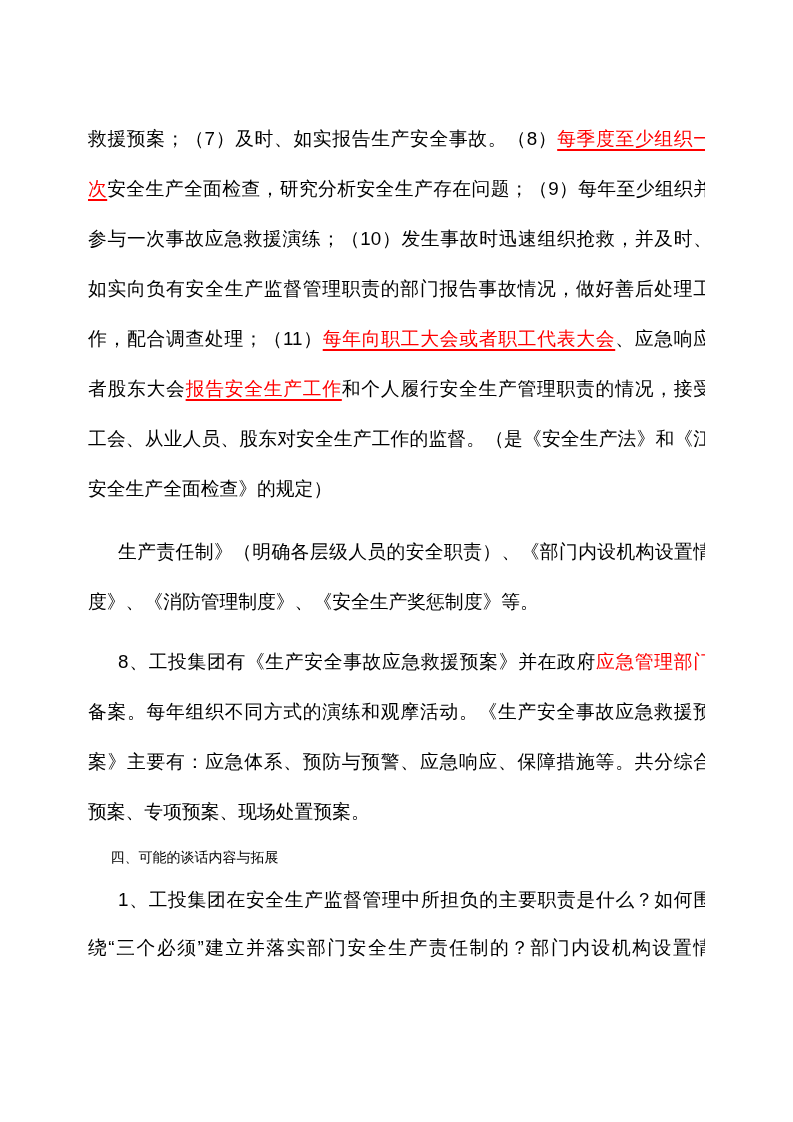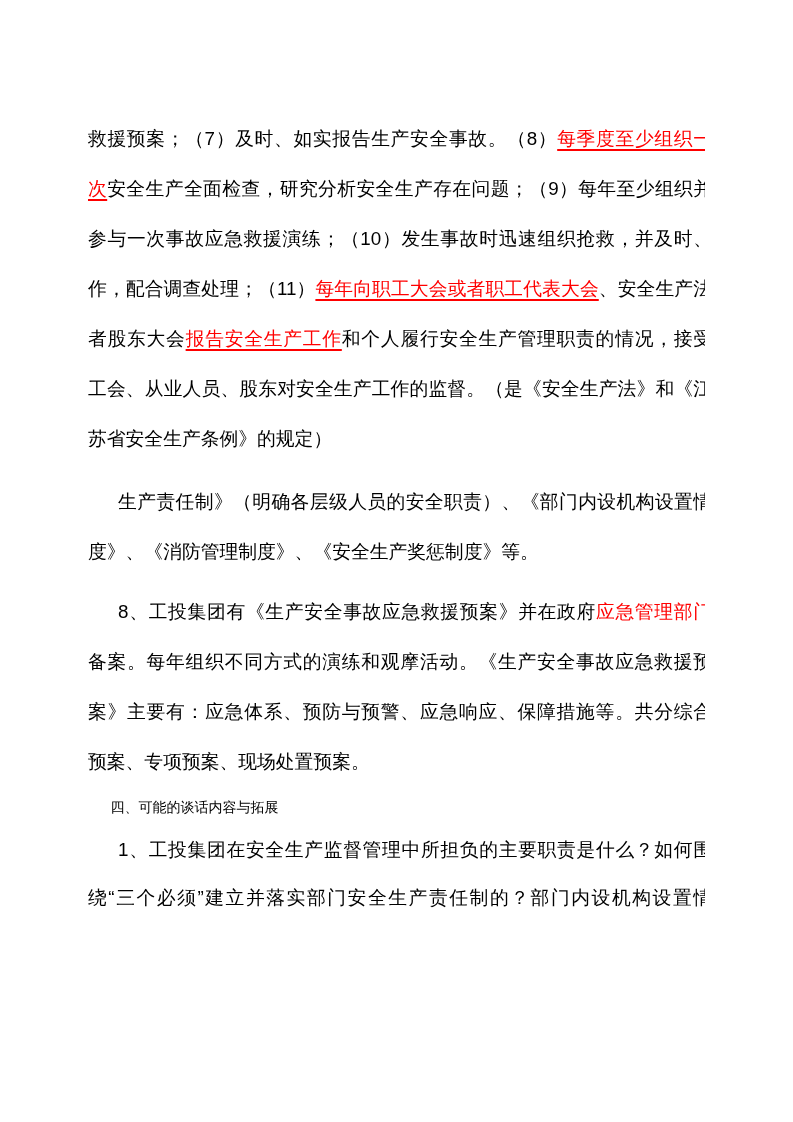--- a/index.html
+++ b/index.html
@@ -58,24 +58,25 @@
 </style>
 </head>
 <body>
 
 <div class="page" data-name="document-page">
   <div class="content" data-name="document-body">
       <div class="para" data-name="para-responsibilities-continued">
         <div class="line" data-name="text-line"><span class="run" data-name="text-run">救援预案；（7）及时、如实报告生产安全事故。（8）</span><span class="run red u" data-name="highlighted-text-run">每季度至少组织一</span></div>
         <div class="line" data-name="text-line"><span class="run red u" data-name="highlighted-text-run">次</span><span class="run" data-name="text-run">安全生产全面检查，研究分析安全生产存在问题；（9）每年至少组织并</span></div>
         <div class="line" data-name="text-line"><span class="run" data-name="text-run">参与一次事故应急救援演练；（10）发生事故时迅速组织抢救，并及时、</span></div>
-        <div class="line" data-name="text-line"><span class="run" data-name="text-run">作，配合调查处理；（11）</span><span class="run red u" data-name="highlighted-text-run">每年向职工大会或者职工代表大会</span><span class="run" data-name="text-run">、安全生产法</span></div>
+        <div class="line" data-name="text-line"><span class="run" data-name="text-run">如实向负有安全生产监督管理职责的部门报告事故情况，做好善后处理工</span></div>
+        <div class="line" data-name="text-line"><span class="run" data-name="text-run">作，配合调查处理；（11）</span><span class="run red u" data-name="highlighted-text-run">每年向职工大会或者职工代表大会</span><span class="run" data-name="text-run">、应急响应</span></div>
         <div class="line" data-name="text-line"><span class="run" data-name="text-run">者股东大会</span><span class="run red u" data-name="highlighted-text-run">报告安全生产工作</span><span class="run" data-name="text-run">和个人履行安全生产管理职责的情况，接受</span></div>
         <div class="line" data-name="text-line"><span class="run" data-name="text-run">工会、从业人员、股东对安全生产工作的监督。（是《安全生产法》和《江</span></div>
-        <div class="line para-end" data-name="text-line"><span class="run" data-name="text-run">苏省安全生产条例》的规定）</span></div>
+        <div class="line para-end" data-name="text-line"><span class="run" data-name="text-run">安全生产全面检查》的规定）</span></div>
       </div>
       <div class="para indent-first" data-name="para-7-safety-management-system">
         <div class="line" data-name="text-line"><span class="run" data-name="text-run">生产责任制》（明确各层级人员的安全职责）、《部门内设机构设置情</span></div>
         <div class="line para-end" data-name="text-line"><span class="run" data-name="text-run">度》、《消防管理制度》、《安全生产奖惩制度》等。</span></div>
       </div>
       <div class="para indent-first" data-name="para-8-emergency-plan">
         <div class="line" data-name="text-line"><span class="run" data-name="text-run">8、工投集团有《生产安全事故应急救援预案》并在政府</span><span class="run red" data-name="highlighted-text-run">应急管理部门</span></div>
         <div class="line" data-name="text-line"><span class="run" data-name="text-run">备案。每年组织不同方式的演练和观摩活动。《生产安全事故应急救援预</span></div>
         <div class="line" data-name="text-line"><span class="run" data-name="text-run">案》主要有：应急体系、预防与预警、应急响应、保障措施等。共分综合</span></div>
         <div class="line para-end" data-name="text-line"><span class="run" data-name="text-run">预案、专项预案、现场处置预案。</span></div>

